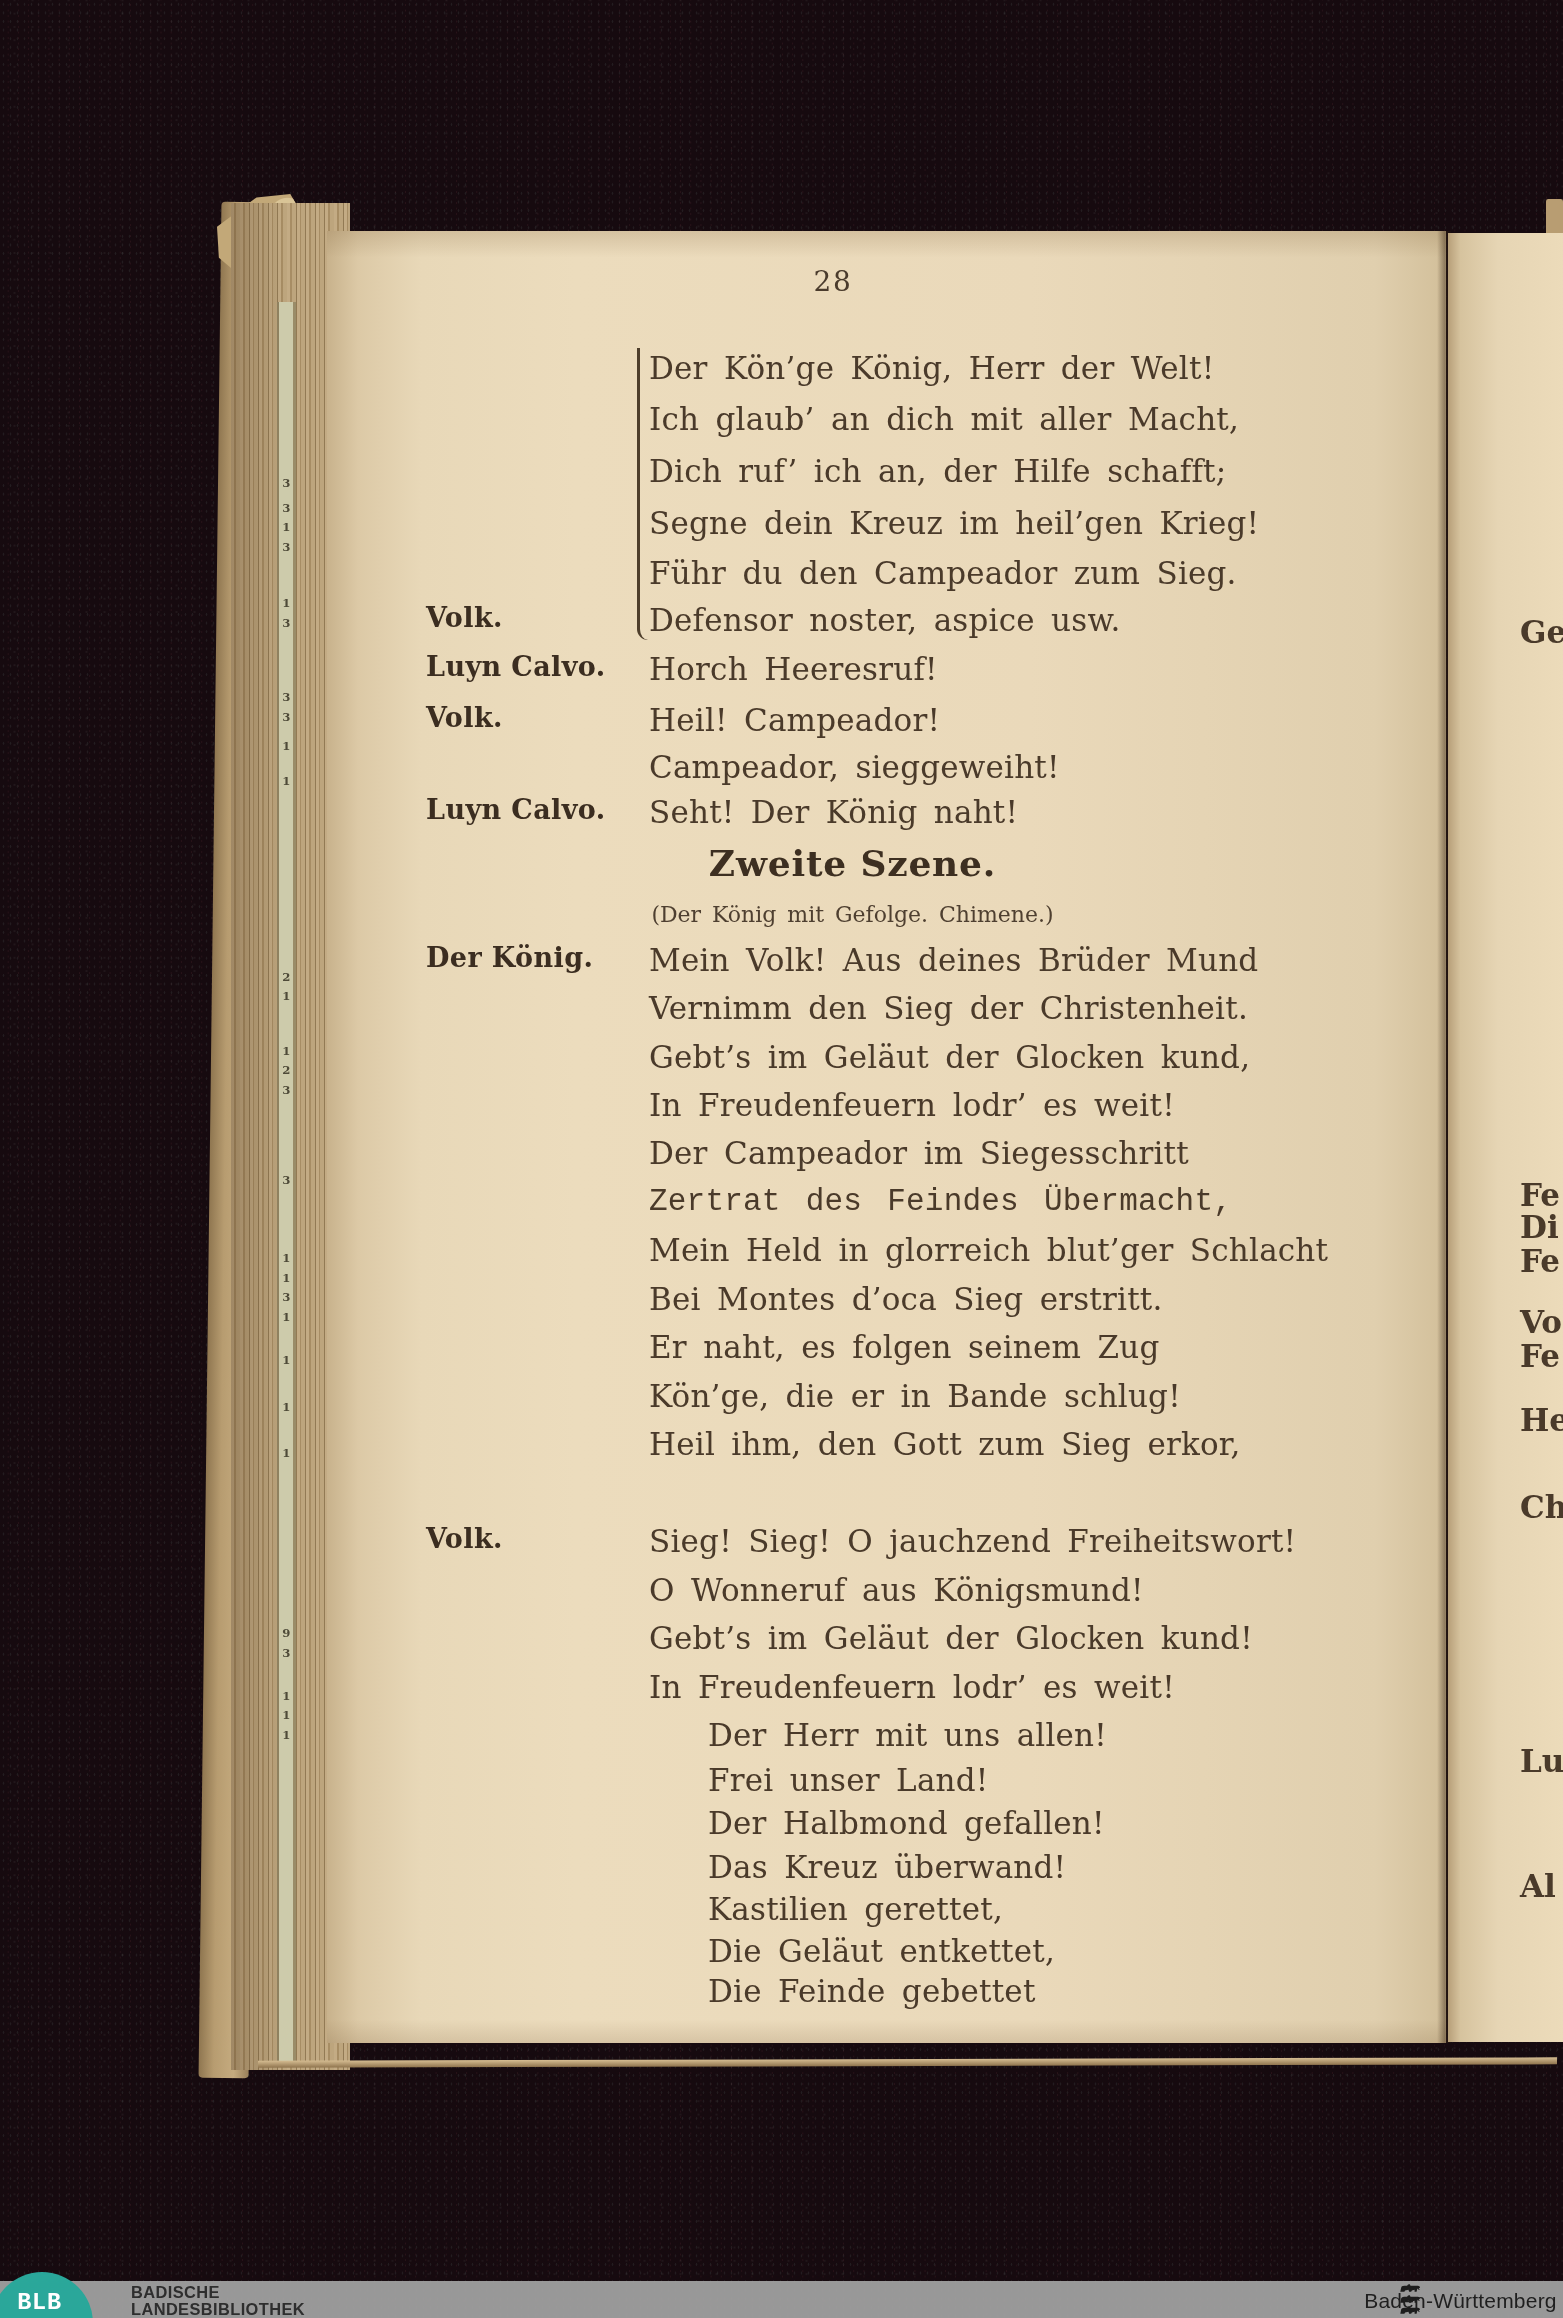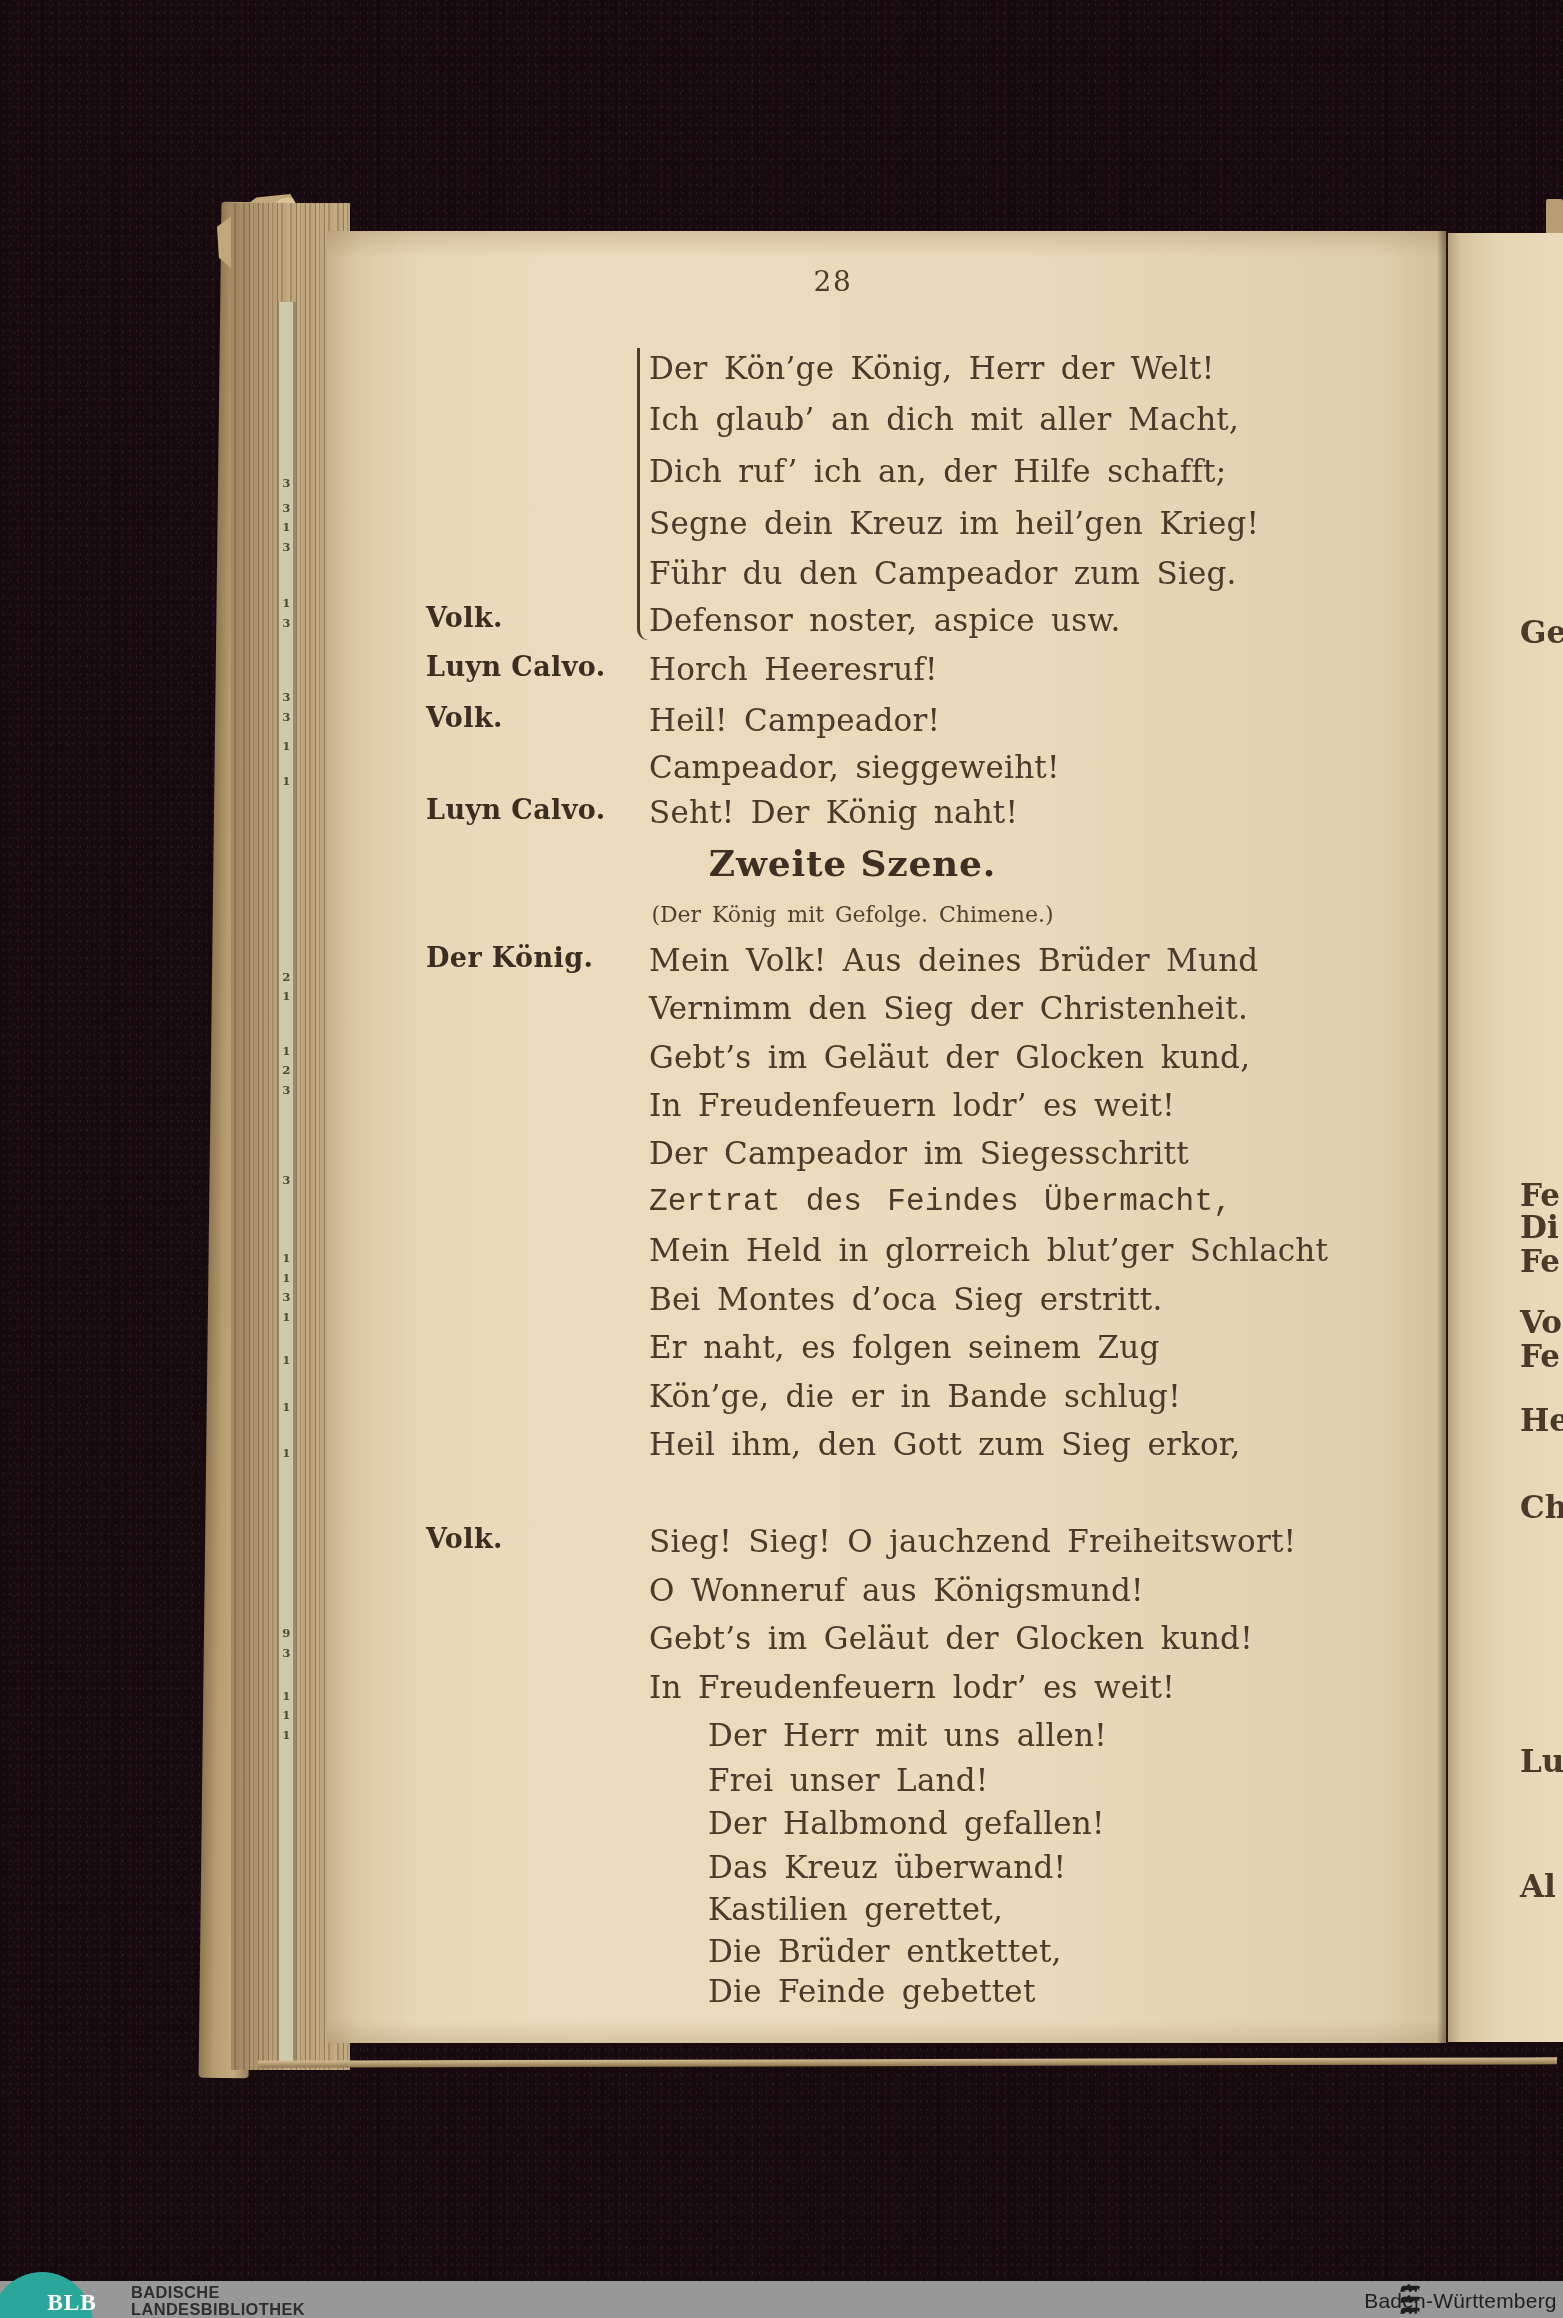--- a/index.html
+++ b/index.html
@@ -108,22 +108,21 @@
     background:rgba(158,158,158,0.96);
     font-family:"Liberation Sans", sans-serif;
   }
   .blb-circle{
     position:absolute;left:-9.4px;top:-9.4px;width:102px;height:102px;border-radius:50%;
     background:#2aa79a;
   }
   .blb-circle span{
     position:absolute;left:26.6px;top:17px;color:#ffffff;
     font-size:23.5px;font-weight:bold;letter-spacing:0.8px;
-    font-family:Liberation Serif, serif;
-    margin-left:30px;
+    font-family:Liberation Mono, monospace;
   }
   .lib-name{
     position:absolute;left:131px;top:3.1px;color:#2e2e2e;
     font-size:16.4px;font-weight:bold;line-height:17px;letter-spacing:0.4px;
   }
   .bw{position:absolute;right:6.3px;top:0;height:38px;}
   .lions{position:absolute;right:134px;top:2.3px;display:block;}
   .lions svg{display:block;margin-bottom:0.8px;}
   .bw-label{
     position:absolute;right:0;top:7.8px;font-size:21px;color:#1f1f1f;
@@ -212,21 +211,21 @@
     <div class="ln" style="left:322px;top:1292px;">Sieg! Sieg! O jauchzend Freiheitswort!</div>
     <div class="ln" style="left:322px;top:1341px;">O Wonneruf aus Königsmund!</div>
     <div class="ln" style="left:322px;top:1389px;">Gebt’s im Geläut der Glocken kund!</div>
     <div class="ln" style="left:322px;top:1438px;">In Freudenfeuern lodr’ es weit!</div>
 
     <div class="ln" style="left:381px;top:1486px;">Der Herr mit uns allen!</div>
     <div class="ln" style="left:381px;top:1531px;">Frei unser Land!</div>
     <div class="ln" style="left:381px;top:1574px;">Der Halbmond gefallen!</div>
     <div class="ln" style="left:381px;top:1618px;">Das Kreuz überwand!</div>
     <div class="ln" style="left:381px;top:1660px;">Kastilien gerettet,</div>
-    <div class="ln" style="left:381px;top:1702px;">Die Brüder entkettet,</div>
+    <div class="ln" style="left:381px;top:1702px;">Die Geläut entkettet,</div>
     <div class="ln" style="left:381px;top:1742px;">Die Feinde gebettet</div>
   </div>
 
   <div class="gutter"></div>
   <div class="facing-page" id="facing-page">
       <span class="frag" style="top: 381px;">Ge</span>
       <span class="frag" style="top: 944px;">Fe</span>
       <span class="frag" style="top: 976px;">Di</span>
       <span class="frag" style="top: 1010px;">Fe</span>
       <span class="frag" style="top: 1071px;">Vo</span>

